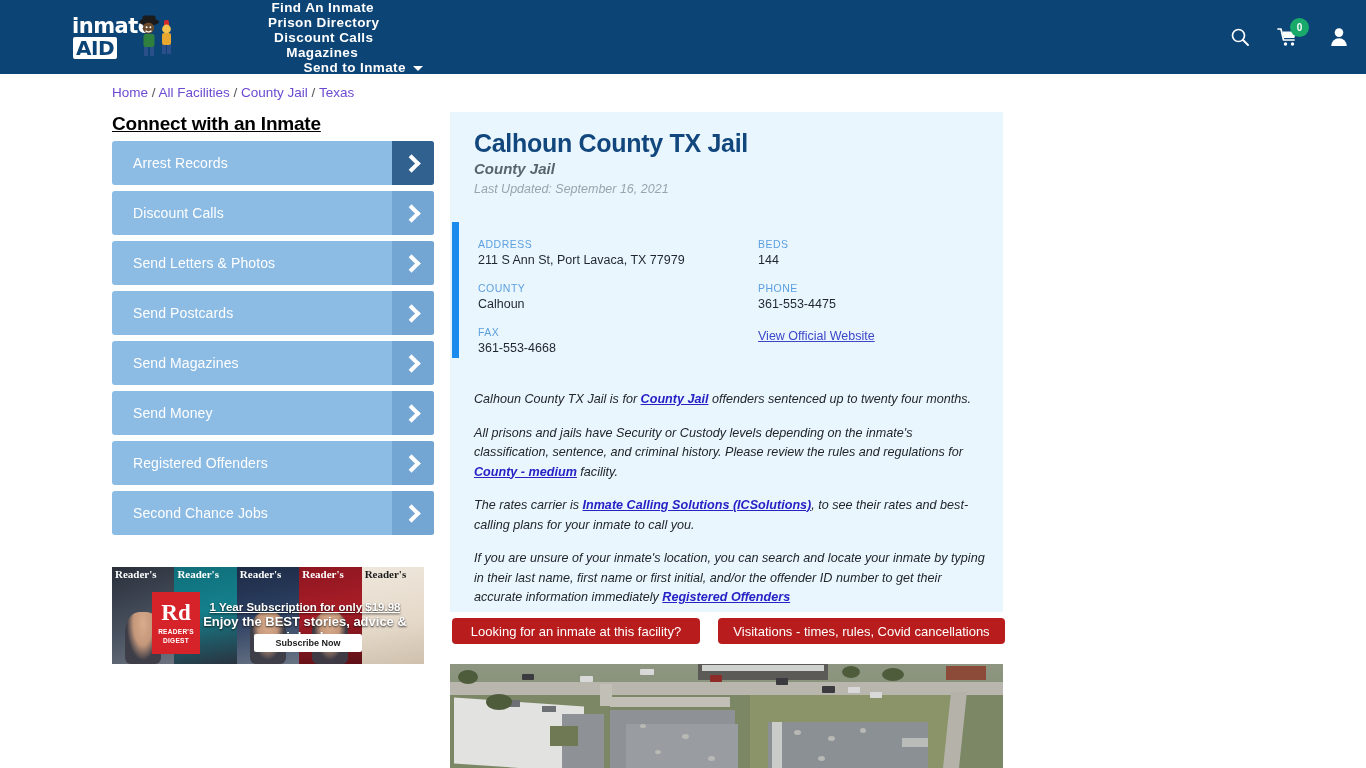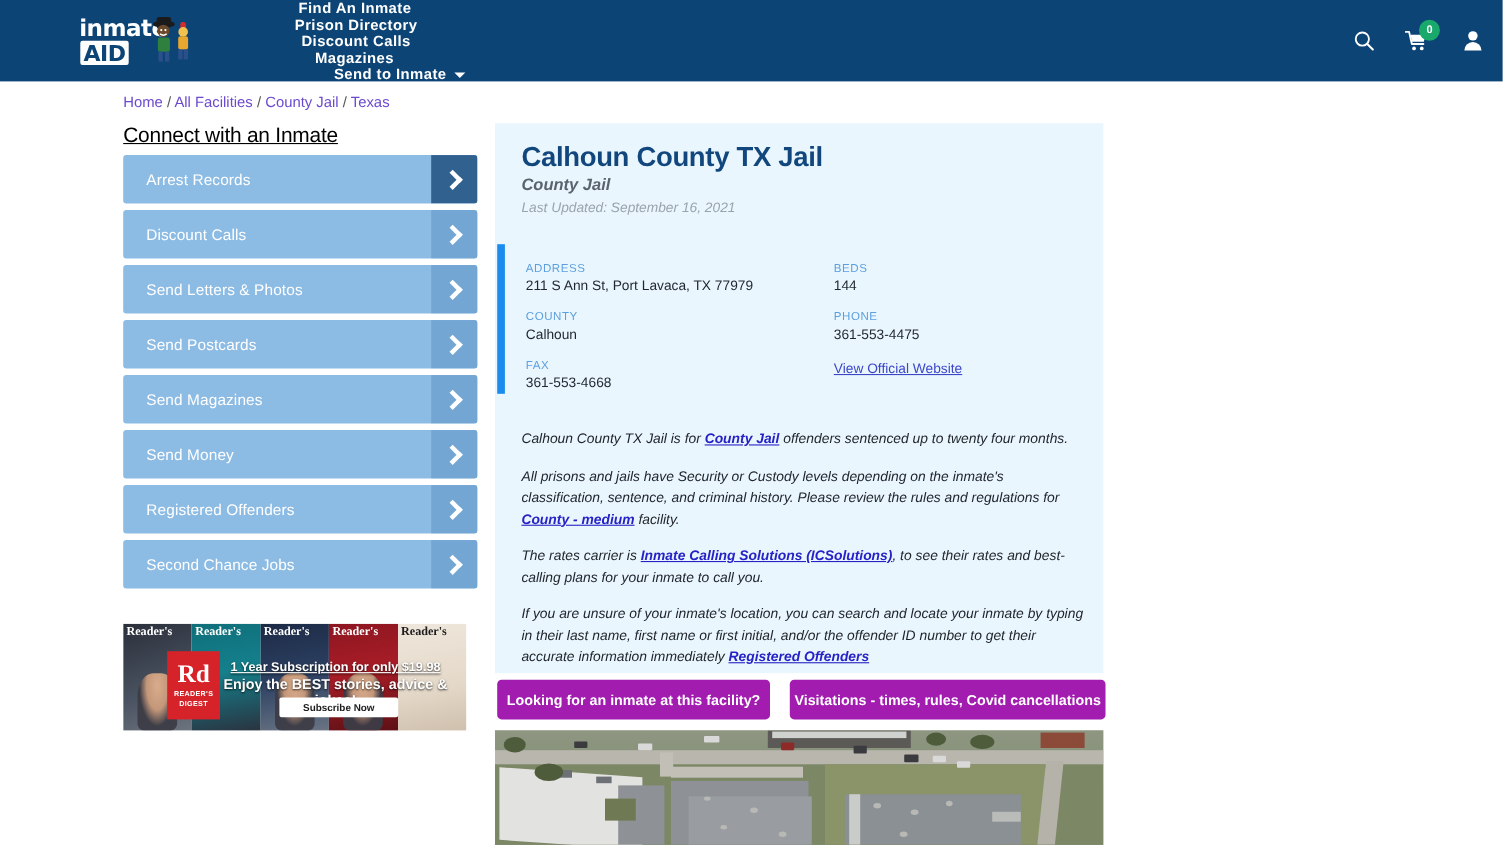--- a/index.html
+++ b/index.html
@@ -85,21 +85,21 @@
     white-space: nowrap;
   }
   #breadcrumb a {
     color: #6c4ad0; text-decoration: none;
   }
   #breadcrumb .sep { color: #555555; }
 
   
   #sidebar-title {
     position: absolute; left: 112px; top: 113px;
-    font-size: 19px; font-weight: normal; color: #000000;
+    font-size: 19px; font-weight: bold; color: #000000;
     text-decoration: underline;
     letter-spacing: -0.2px;
     text-align: right;
   }
   #sidebar-list {
     position: absolute; left: 112px; top: 141px;
     width: 322px;
   }
   .side-btn {
     position: relative;
@@ -238,23 +238,23 @@
     line-height: 19.5px; margin-bottom: 14px;
   }
   #body-copy b, #body-copy .lnk {
     font-style: italic; font-weight: bold; color: #2622c6;
   }
   .lnk { cursor: pointer; }
 
   
   #btn-row { position: absolute; left: 452px; top: 618px; }
   .gbtn {
-    position: absolute; top: 0; height: 36px;
-    background: #a21caf; border-radius: 4px;
-    color: #ffffff; font-size: 13px; font-weight: bold;
+    position: absolute; top: 0; height: 26px;
+    background: #b91c1c; border-radius: 4px;
+    color: #ffffff; font-size: 13px; font-weight: normal;
     display: flex; align-items: center; justify-content: center;
     cursor: pointer; white-space: nowrap;
   }
   #gbtn-1 { left: 0; width: 248px; }
   #gbtn-2 { left: 266px; width: 287px; }
 
   
   #aerial {
     position: absolute; left: 450px; top: 664px;
     width: 553px; height: 104px;

